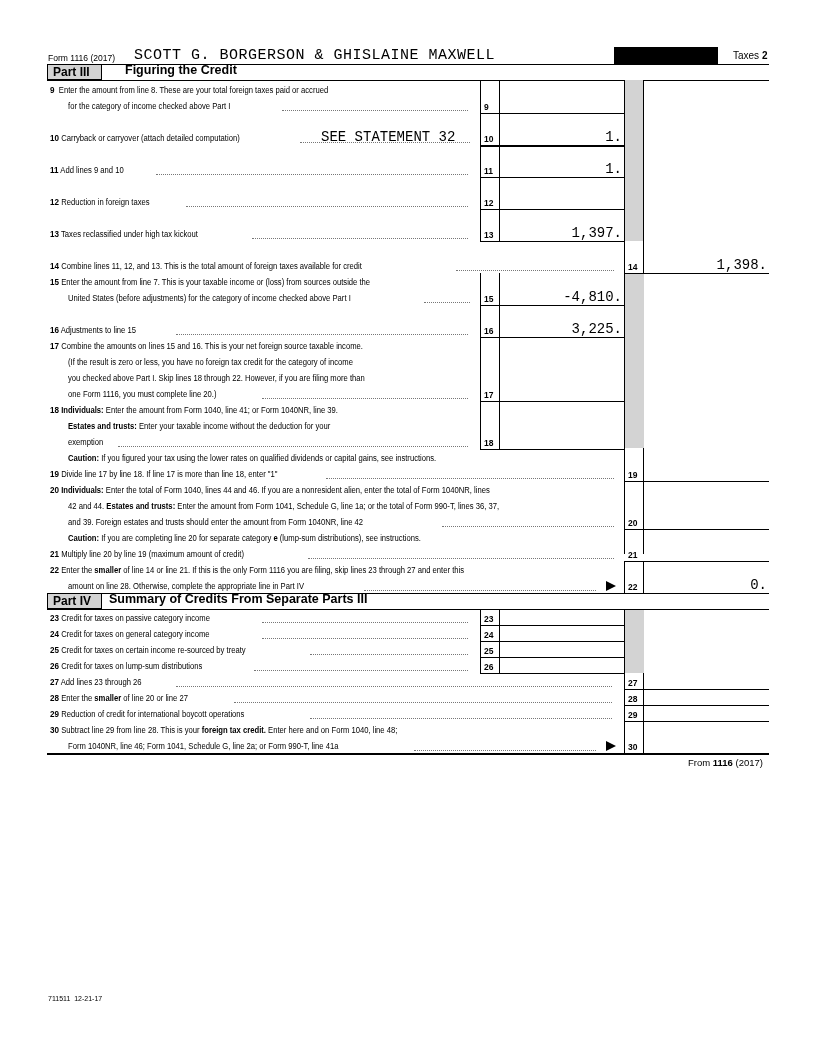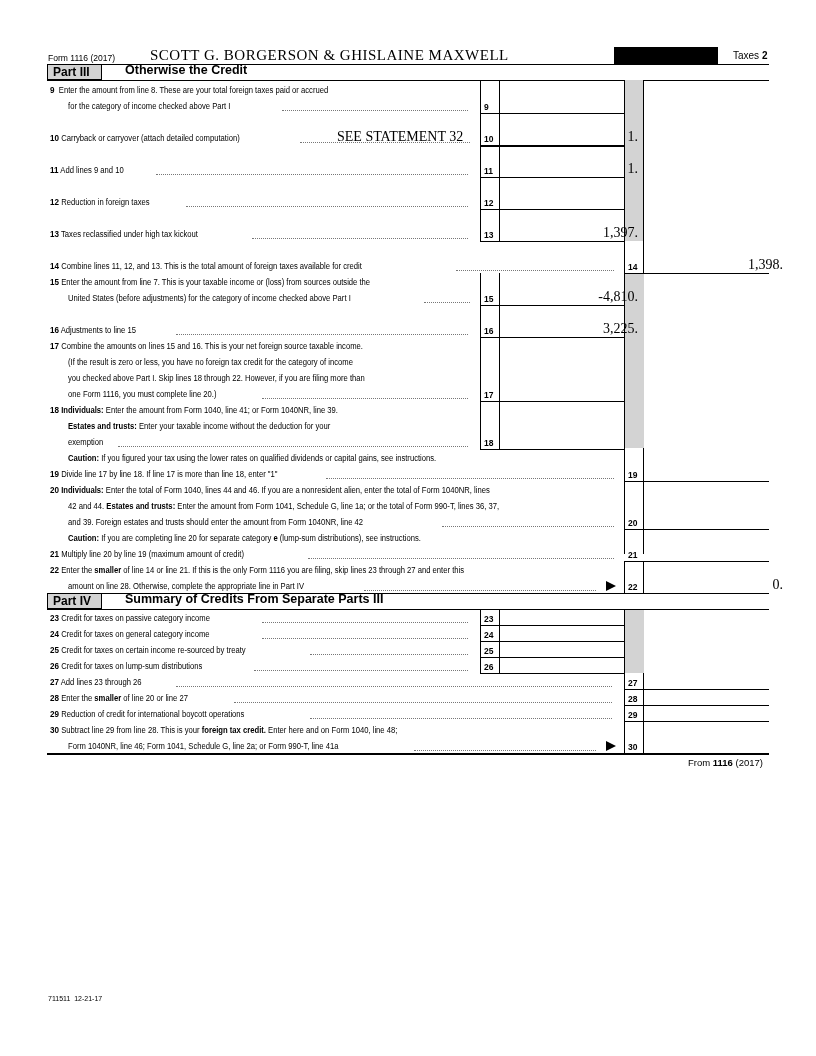--- a/index.html
+++ b/index.html
@@ -1,21 +1,21 @@
 <!DOCTYPE html>
 <html><head>
 <meta charset="utf-8">
 <style>
   * { box-sizing: border-box; margin: 0; padding: 0; }
   html, body { width: 816px; height: 1056px; background: #fff; overflow: hidden; }
   body { position: relative; font-family: "Liberation Sans", sans-serif; color: #000; }
   .abs { position: absolute; }
   .sm { font-size: 8.5px; font-family: "Liberation Sans", sans-serif; transform: scaleX(0.9); transform-origin: left center; white-space: nowrap; }
   .ln { font-weight: bold; font-size: 9px; }
-  .mono { font-family: Liberation Serif, serif; white-space: nowrap; margin-left: 16px; }
+  .mono { font-family: Liberation Mono, monospace; white-space: nowrap; }
   .hline { position: absolute; height: 0; border-top: 1px solid #000; }
   .hthick { border-top-width: 2px; }
   .vline { position: absolute; width: 0; border-left: 1px solid #000; }
   .gray { position: absolute; background: #d3d3d3; }
   .dots { position: absolute; height: 0; border-top: 1px dotted #777; }
   .boxnum { position: absolute; font-weight: bold; font-size: 8.5px; }
   .val { position: absolute; text-align: right; font-size: 14px; }
   .arrow { position: absolute; width: 0; height: 0; border-top: 5px solid transparent; border-bottom: 5px solid transparent; border-left: 10px solid #000; }
   .partlabel { position: absolute; background: #d3d3d3; border: 1px solid #000; font-weight: bold; font-size: 12px; padding: 0 5px; line-height: 14px; }
   .parttitle { position: absolute; font-weight: bold; font-size: 12.5px; }
@@ -27,21 +27,21 @@
 <div class="abs sm" style="left:48px;top:52px;font-size:9.5px;">Form 1116 (2017)</div>
 <div class="abs mono" style="left:134px;top:47px;font-size:15px;letter-spacing:0.5px;">SCOTT G. BORGERSON &amp; GHISLAINE MAXWELL</div>
 <div class="abs" style="left:614px;top:47px;width:104px;height:17px;background:#000;"></div>
 <div class="abs" style="left:733px;top:50px;font-size:10px;">
   <span>Taxes</span>
   <b>2</b>
 </div>
 <div class="hline" style="left:47px;top:64px;width:722px;"></div>
 
 <div class="partlabel" style="left:47px;top:64px;width:55px;">Part III</div>
-<div class="parttitle" style="left:125px;top:63px;">Otherwise the Credit</div>
+<div class="parttitle" style="left:125px;top:63px;">Figuring the Credit</div>
 <div class="hline" style="left:47px;top:80px;width:722px;"></div>
 
 <div class="vline" style="left:480px;top:80px;height:162px;"></div>
 <div class="vline" style="left:499px;top:80px;height:162px;"></div>
 <div class="gray" style="left:625px;top:80px;width:19px;height:161px;"></div>
 <div class="vline" style="left:624px;top:80px;height:474px;"></div>
 <div class="vline" style="left:643px;top:80px;height:474px;"></div>
 
 <div class="abs sm" style="left:50px;top:85px;"><span class="ln">9</span>&nbsp; <span>Enter the amount from line 8. These are your total foreign taxes paid or accrued</span></div>
 <div class="abs sm" style="left:68px;top:101px;">for the category of income checked above Part I</div>
@@ -143,21 +143,21 @@
 <div class="abs sm" style="left:68px;top:581px;">amount on line 28. Otherwise, complete the appropriate line in Part IV</div>
 <div class="dots" style="left:364px;top:590px;width:232px;"></div>
 <div class="arrow" style="left:606px;top:581px;"></div>
 <div class="boxnum" style="left:628px;top:582px;">22</div>
 <div class="val mono" style="left:645px;top:577px;width:122px;">0.</div>
 <div class="vline" style="left:624px;top:561px;height:32px;"></div>
 <div class="vline" style="left:643px;top:561px;height:32px;"></div>
 <div class="hline" style="left:47px;top:593px;width:722px;"></div>
 
 <div class="partlabel" style="left:47px;top:593px;width:55px;">Part IV</div>
-<div class="parttitle" style="left:125px;top:592px;text-align:center;">Summary of Credits From Separate Parts III</div>
+<div class="parttitle" style="left:109px;top:592px;text-align:center;">Summary of Credits From Separate Parts III</div>
 <div class="hline" style="left:47px;top:609px;width:722px;"></div>
 
 <div class="gray" style="left:625px;top:610px;width:19px;height:63px;"></div>
 <div class="vline" style="left:480px;top:609px;height:64px;"></div>
 <div class="vline" style="left:499px;top:609px;height:64px;"></div>
 <div class="vline" style="left:624px;top:609px;height:144px;"></div>
 <div class="vline" style="left:643px;top:673px;height:80px;"></div>
 
 <div class="abs sm" style="left:50px;top:613px;"><span class="ln">23</span> <span>Credit for taxes on passive category income</span></div>
 <div class="dots" style="left:262px;top:622px;width:206px;"></div>

